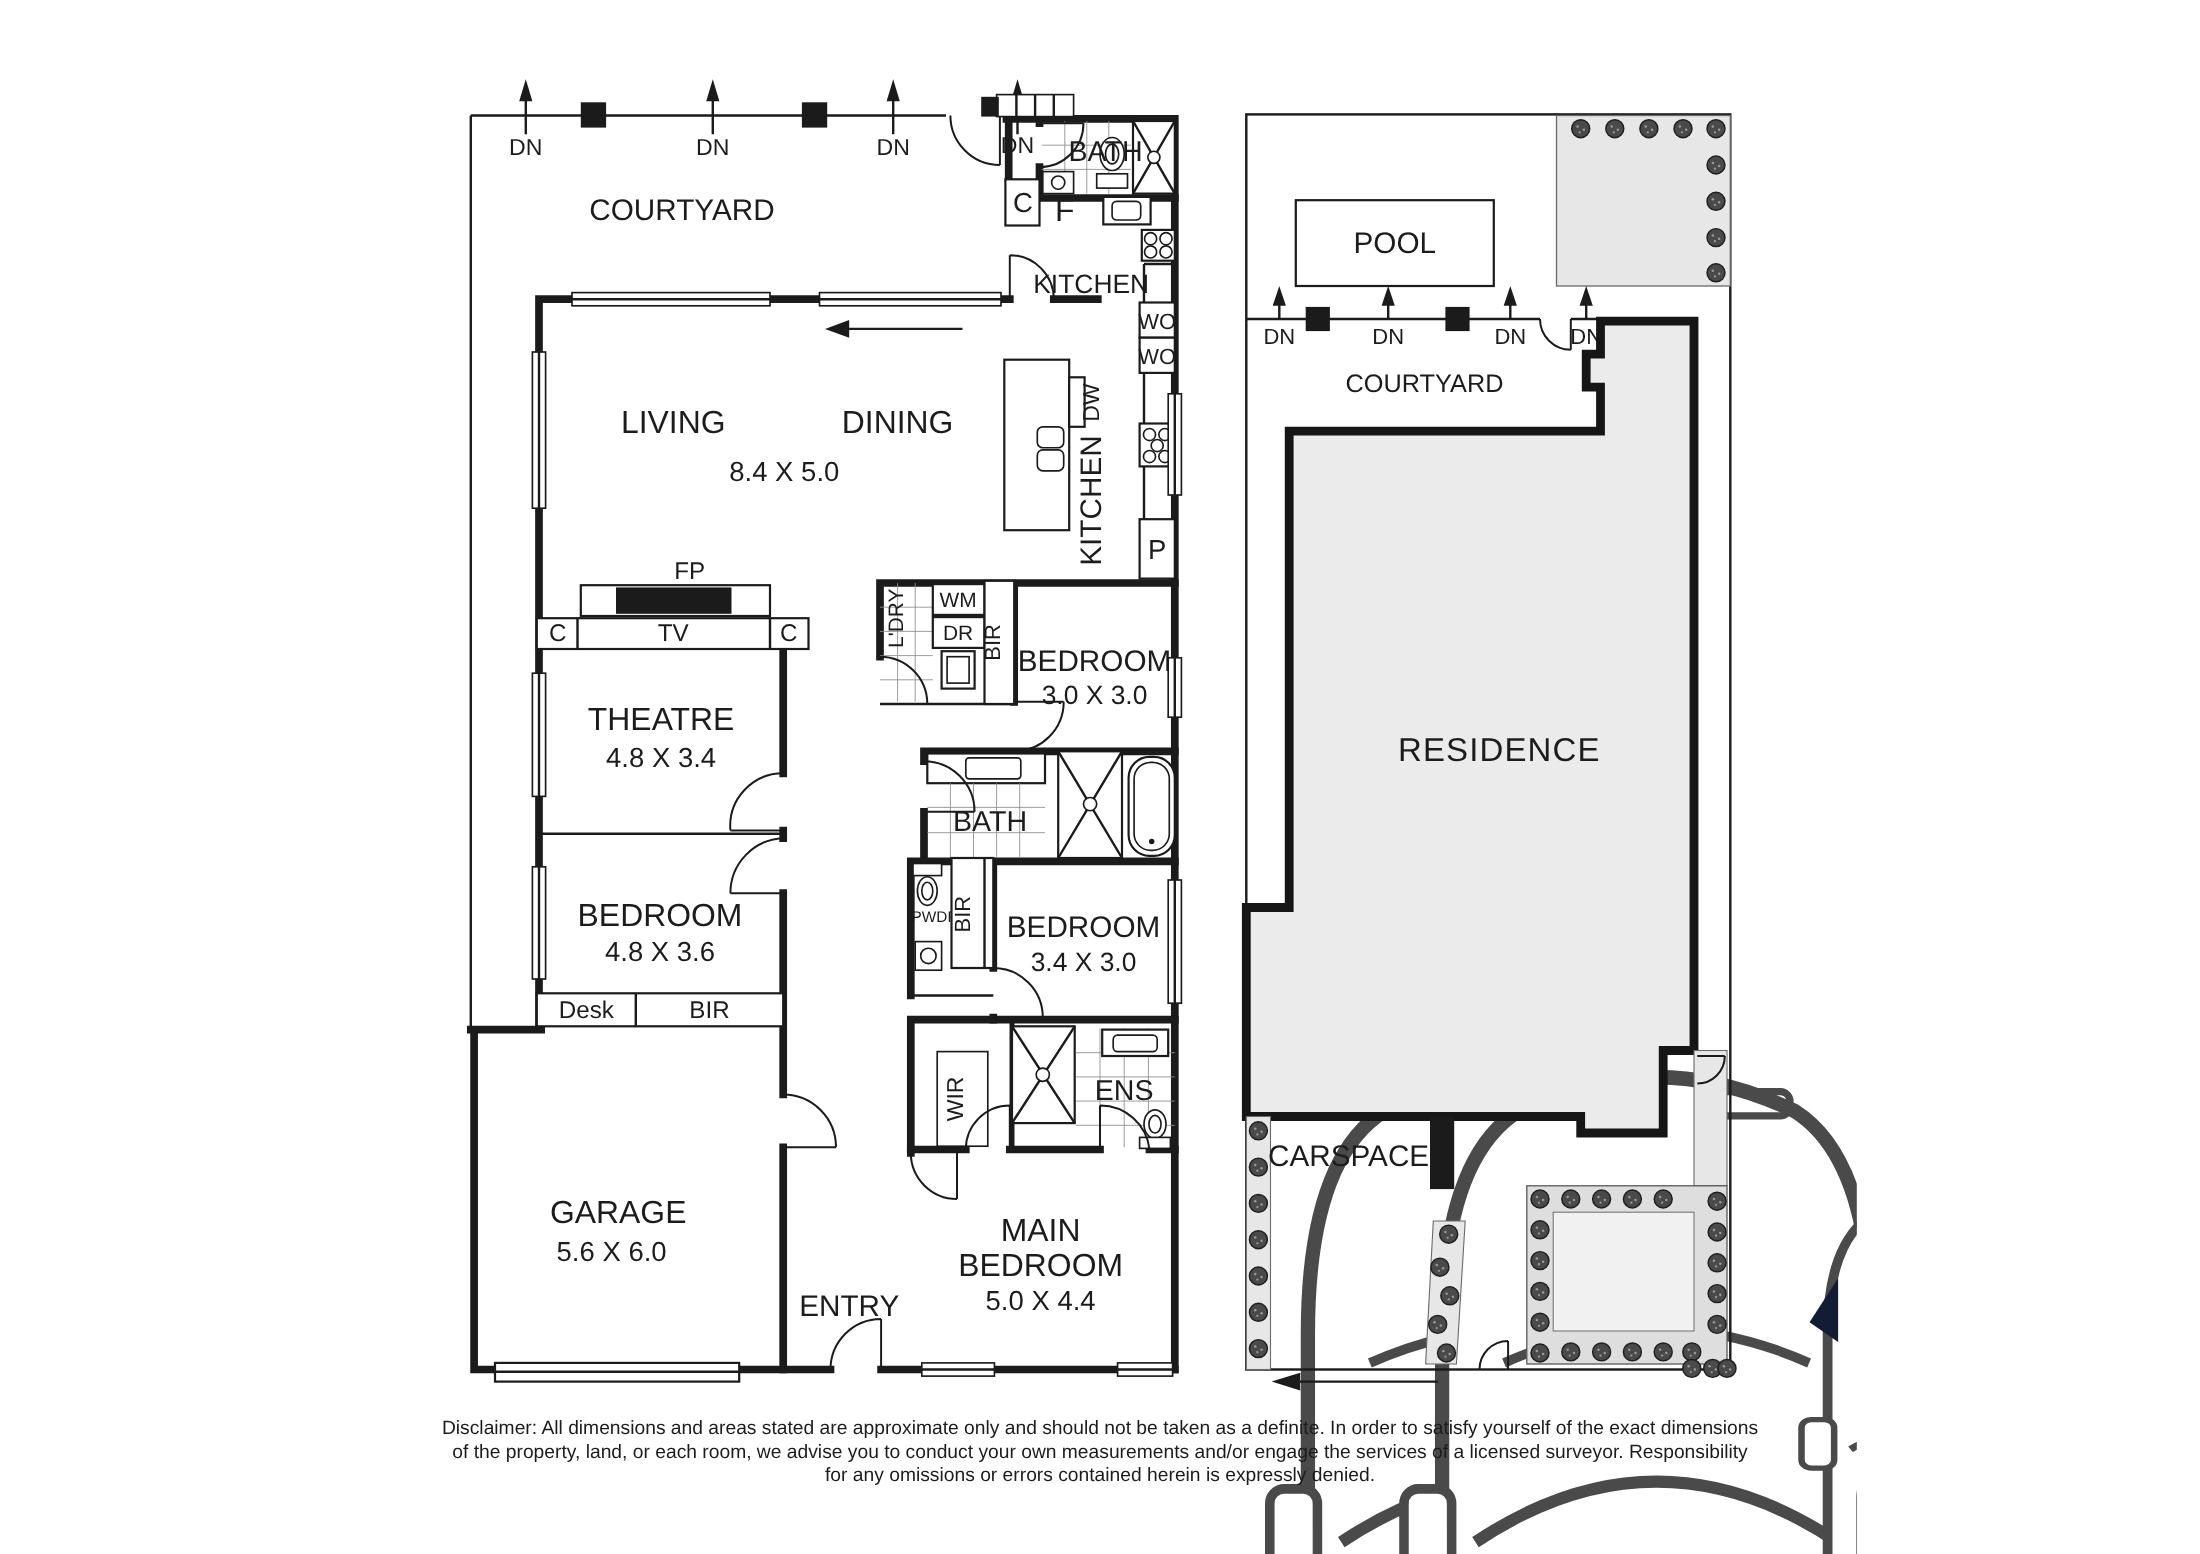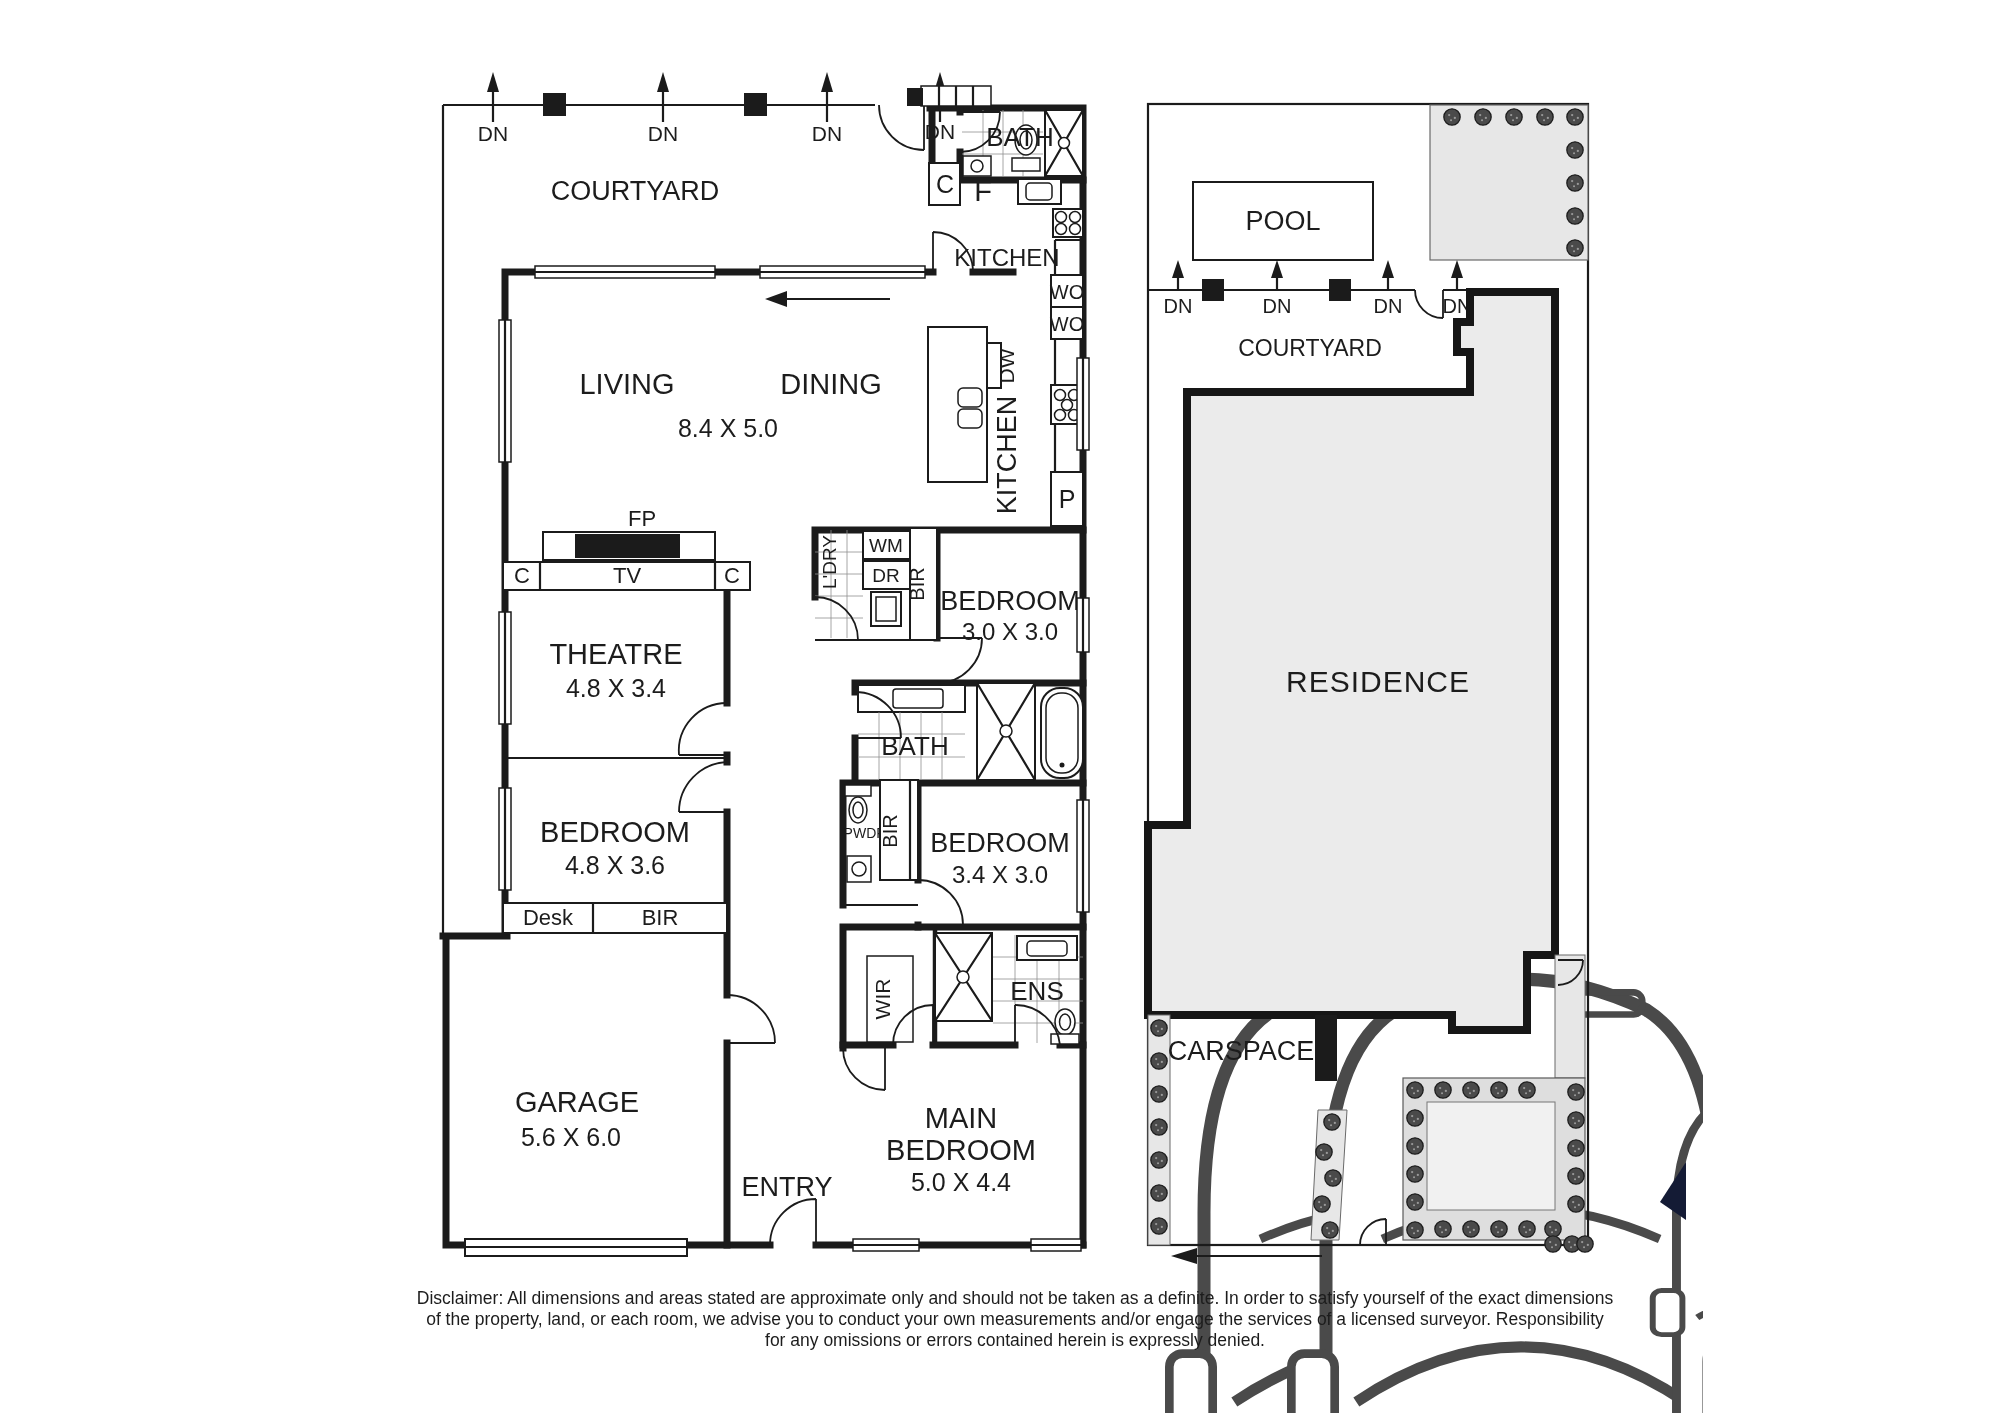--- a/index.html
+++ b/index.html
@@ -1,16 +1,16 @@
 <!DOCTYPE html>
 <html><head>
 <meta charset="utf-8">
 <style>
   html,body{margin:0;padding:0;background:#ffffff;}
-  #stage{position:relative;width:1688px;height:1413px;background:#fff;overflow:hidden;margin-left:15px;}
+  #stage{position:relative;width:1688px;height:1413px;background:#fff;overflow:hidden;}
   svg{position:absolute;left:0;top:0;}
   .w{stroke:#1b1b1b;stroke-width:7;fill:none;stroke-linecap:square}
   .w4{stroke:#1b1b1b;stroke-width:4.5;fill:none}
   .t{stroke:#1b1b1b;stroke-width:2.2;fill:none}
   .f{fill:#ffffff;stroke:#1b1b1b;stroke-width:2}
   .f15{fill:#ffffff;stroke:#1b1b1b;stroke-width:1.5}
   .g{stroke:#909090;stroke-width:0.8;fill:none}
   .d{stroke:#1b1b1b;stroke-width:1.8;fill:none}
   .blk{fill:#1b1b1b;stroke:none}
   .lb{font-family:"Liberation Sans",sans-serif;fill:#1c1c1c;text-anchor:middle}

